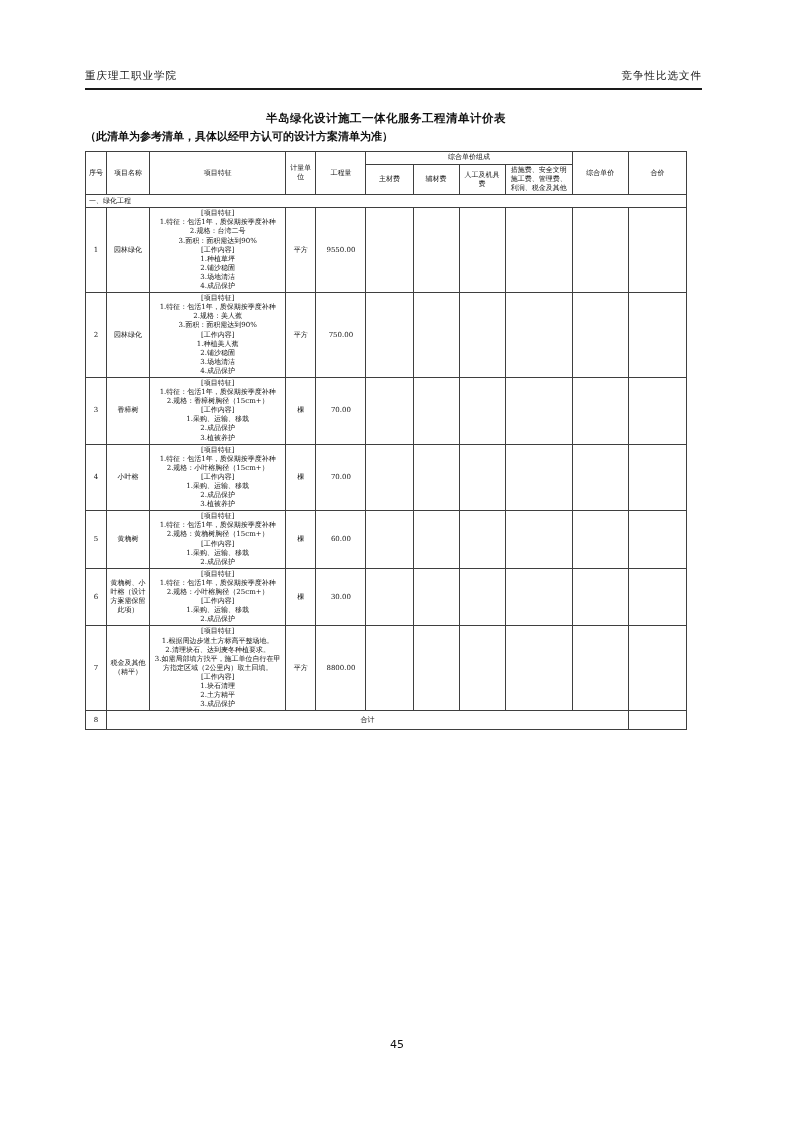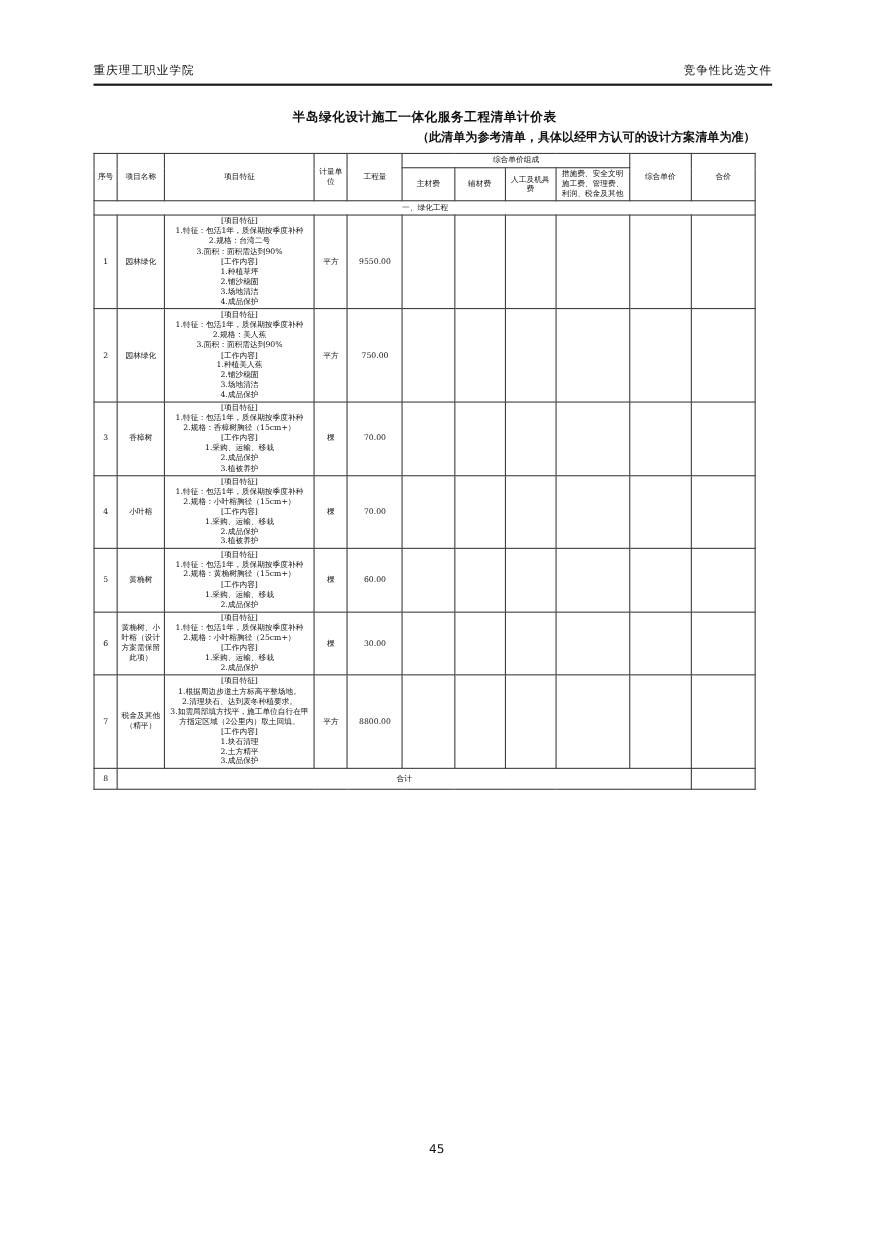--- a/index.html
+++ b/index.html
@@ -10,21 +10,21 @@
     height: 1122px;
     margin: 0 auto;
     background: #ffffff;
     font-family: "DejaVu Serif", "Liberation Serif", serif;
     color: #111111;
     overflow: hidden;
   }
   .content {
     position: absolute;
     left: 85px;
-    top: 0;
+    top: 12px;
     width: 617px;
   }
   .doc-header {
     display: flex;
     justify-content: space-between;
     align-items: flex-end;
     padding-top: 57px;
     padding-bottom: 5px;
     border-bottom: 2px solid #1a1a1a;
     font-size: 10.5px;
@@ -40,21 +40,21 @@
     margin-top: 21px;
     width: 602px;
     text-align: center;
     font-weight: bold;
     font-size: 11.5px;
     letter-spacing: 0.5px;
   }
   .table-subtitle {
     margin-top: 3px;
     width: 602px;
-    text-align: right;
+    text-align: left;
     font-weight: bold;
     font-size: 11px;
   }
   table.pricing {
     margin-top: 7px;
     width: 602px;
     border-collapse: collapse;
     table-layout: fixed;
   }
   table.pricing th, table.pricing td {
@@ -64,21 +64,21 @@
     line-height: 1.3;
     padding: 1px 2px;
     text-align: center;
     vertical-align: middle;
     color: #141414;
     overflow: hidden;
   }
   table.pricing thead tr.h1 th { height: 13px; }
   table.pricing thead tr.h2 th { height: 27px; }
   tr.section-row td {
-    text-align: center;
+    text-align: left;
     height: 13px;
     padding-left: 3px;
   }
   td.cell-name {
     text-align: left;
     padding: 2px 3px;
     line-height: 1.35;
   }
   td.cell-features {
     text-align: left;

